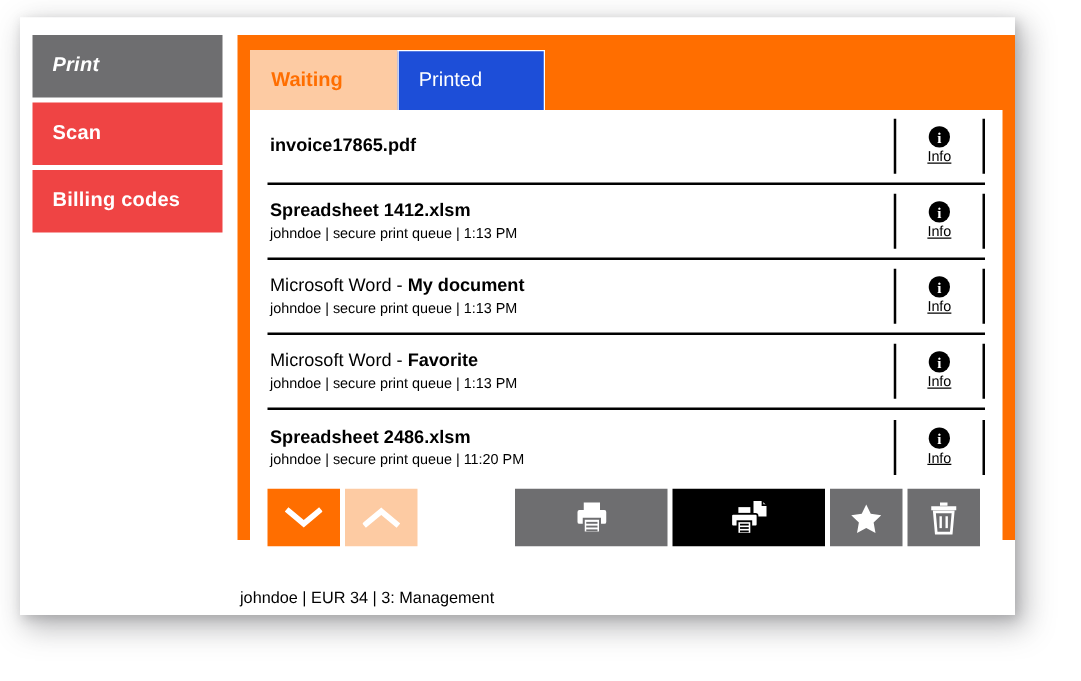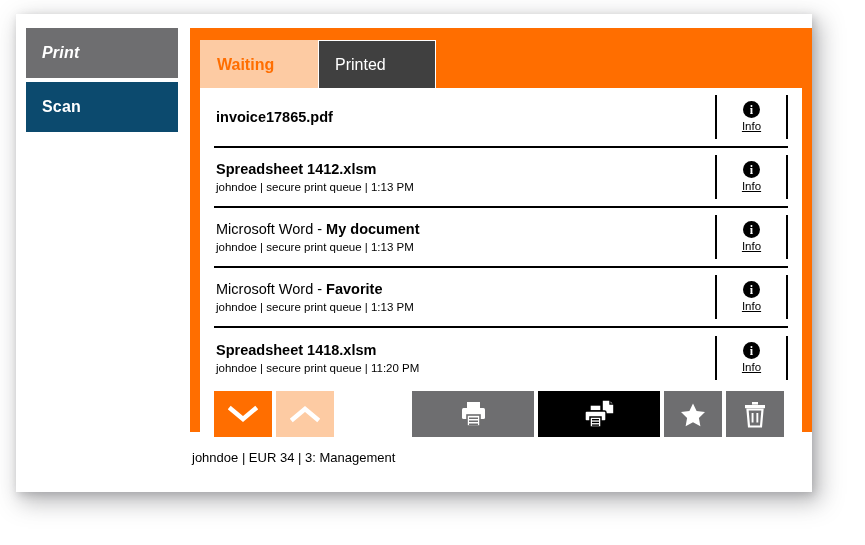--- a/index.html
+++ b/index.html
@@ -54,21 +54,21 @@
     width: 152px;
     height: 50px;
     margin-bottom: 4px;
     display: flex;
     align-items: center;
     padding-left: 16px;
     color: #ffffff;
     font-size: 16px;
     font-weight: bold;
     letter-spacing: 0.2px;
-    background: #0c4a6e;
+    background: #ef4444;
     user-select: none;
   }
   .side-btn.active { background: #6e6e70; font-style: italic; }
 
   
   #main-frame {
     position: absolute;
     left: 174px;
     top: 14px;
     width: 622px;
@@ -85,21 +85,21 @@
     display: flex;
   }
   .tab {
     height: 48px;
     display: flex;
     align-items: center;
     padding: 0 16px;
     min-width: 118px;
     font-size: 16px;
     color: #ffffff;
-    background: #404040;
+    background: #1d4ed8;
     border: 1px solid #ffffff;
     border-bottom: none;
     user-select: none;
   }
   .tab.active {
     background: #fdcba3;
     color: #ff6e00;
     font-weight: bold;
     border-color: #fdcba3;
   }
@@ -206,21 +206,21 @@
   .tb-wide { width: 122px; background: #6e6e70; }
   .tb-wide.dark { background: #000000; }
   .tb-sq { width: 58px; background: #6e6e70; }
   .tb-spacer { flex: 1 1 auto; }
   .tb-btn svg { display: block; }
 
   
   #statusbar {
     position: absolute;
     left: 174px;
-    top: 432px;
+    top: 452px;
     width: 620px;
     height: 22px;
     font-size: 13px;
     color: #000000;
     display: flex;
     align-items: center;
     padding-left: 2px;
   }
 </style>
 </head>
@@ -230,20 +230,23 @@
   <div class="shadow-layer"></div>
 
   <div id="window">
 
     <div id="sidebar">
       <div class="side-btn active">
         <span>Print</span>
       </div>
       <div class="side-btn">
         <span>Scan</span>
+      </div>
+      <div class="side-btn">
+        <span>Billing codes</span>
       </div>
     </div>
 
     <div id="main-frame">
 
       <div id="tabbar">
         <div class="tab active">
           <span>Waiting</span>
         </div>
         <div class="tab">
@@ -293,21 +296,21 @@
               <div class="job-meta">johndoe | secure print queue | 1:13 PM</div>
             </div>
             <div class="info-cell">
               <div class="info-glyph">i</div>
               <div class="info-label">Info</div>
             </div>
           </div>
 
           <div class="job-row">
             <div class="job-text">
-              <div class="job-title"><span class="light"></span><span>Spreadsheet 1418.xlsm</span></div>
+              <div class="job-title"><span class="light"></span><span>Spreadsheet 2486.xlsm</span></div>
               <div class="job-meta">johndoe | secure print queue | 11:20 PM</div>
             </div>
             <div class="info-cell">
               <div class="info-glyph">i</div>
               <div class="info-label">Info</div>
             </div>
           </div>
 
         </div>
 

